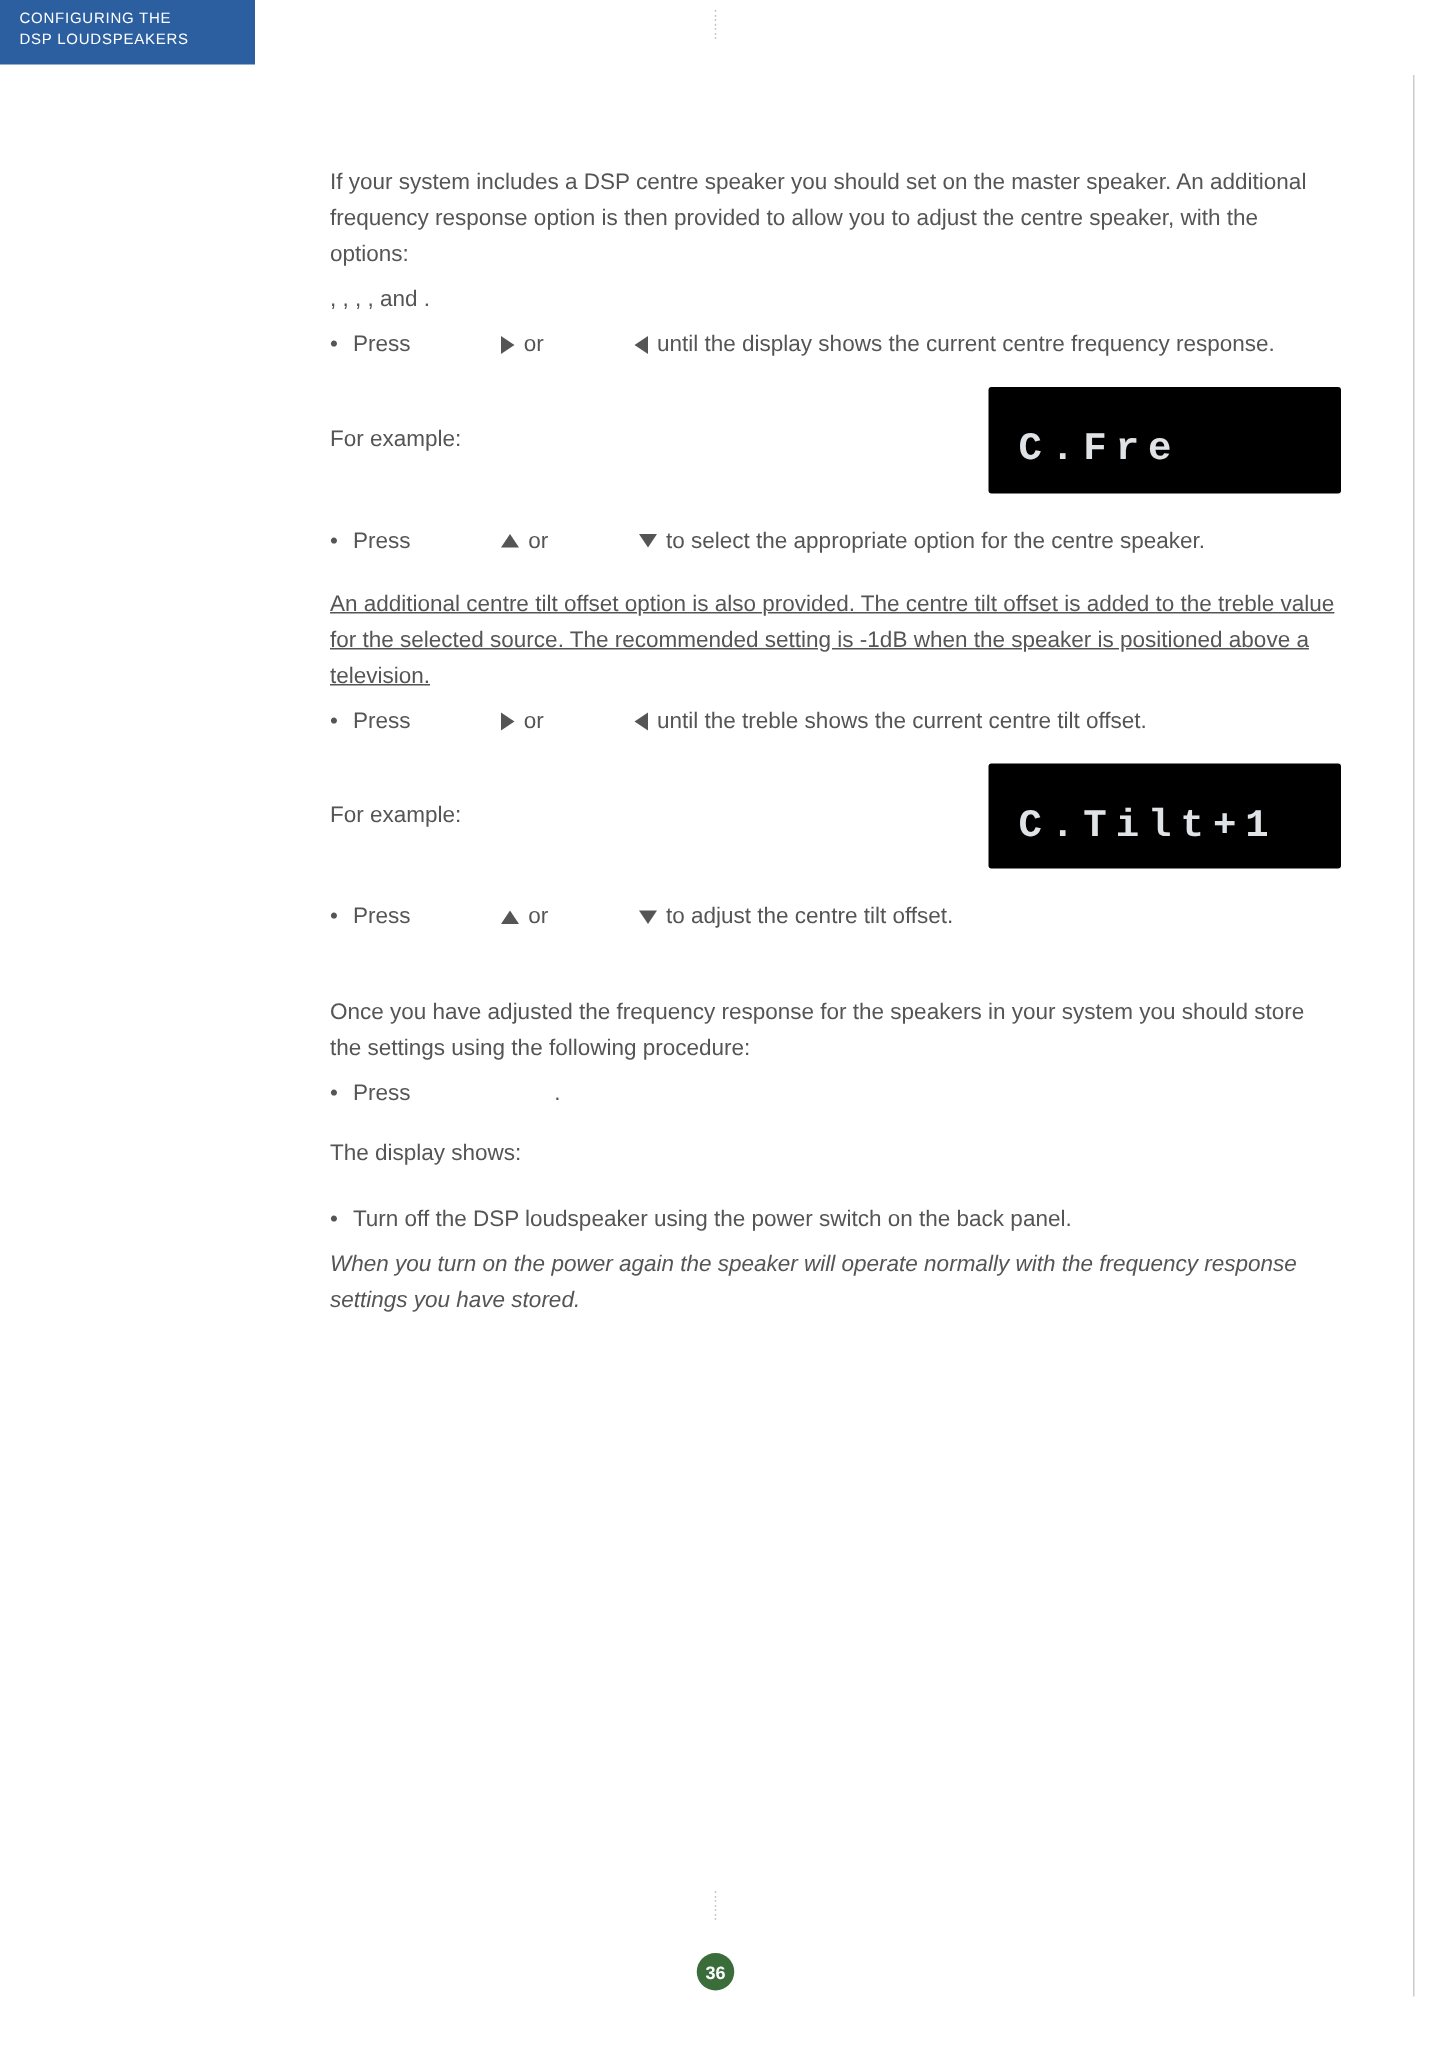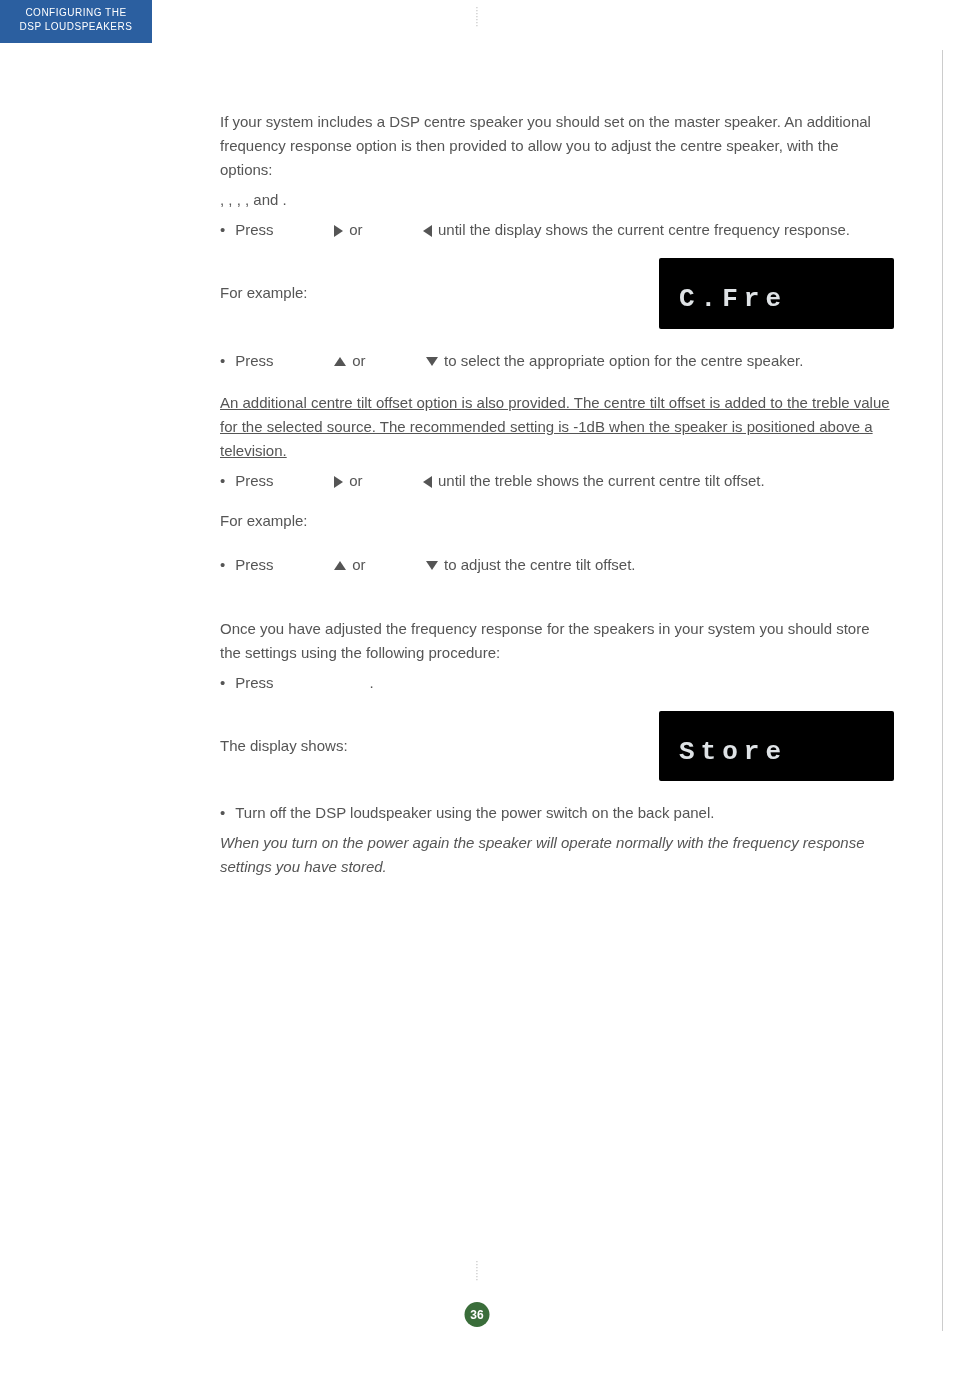--- a/index.html
+++ b/index.html
@@ -8,28 +8,27 @@
       background: #fff;
       width: 954px;
       height: 1381px;
       position: relative;
       color: #4a4a4a;
     }
     .sidebar-label {
       position: absolute;
       left: 0;
       top: 0;
-      width: 152px;
+      width: 170px;
       background: #2b5fa0;
       color: #fff;
       padding: 6px 13px 10px 13px;
       font-size: 10px;
       line-height: 1.35;
       letter-spacing: 0.5px;
-      text-align: center;
     }
     .top-dots, .bottom-dots {
       position: absolute;
       left: 50%;
       transform: translateX(-50%);
       color: #bbb;
       font-size: 10px;
       line-height: 3px;
       letter-spacing: 0;
     }
@@ -183,20 +182,21 @@
       <span>Press</span>&nbsp;&nbsp;&nbsp;&nbsp;&nbsp;&nbsp;&nbsp;&nbsp;&nbsp;&nbsp;&nbsp;&nbsp;&nbsp;
       <span class="tri tri-right"></span>
       <span>or</span>&nbsp;&nbsp;&nbsp;&nbsp;&nbsp;&nbsp;&nbsp;&nbsp;&nbsp;&nbsp;&nbsp;&nbsp;&nbsp;
       <span class="tri tri-left"></span>
       <span>until the treble shows the current centre tilt offset.</span>
     </span>
   </div>
 
   <div class="lcd-row">
     <span class="lcd-label">For example:</span>
+    <span class="lcd">C.Tilt+1</span>
   </div>
 
   <div class="bullet-row" style="margin-bottom:40px;">
     <span class="bullet">•</span>
     <span class="bullet-text">
       <span>Press</span>&nbsp;&nbsp;&nbsp;&nbsp;&nbsp;&nbsp;&nbsp;&nbsp;&nbsp;&nbsp;&nbsp;&nbsp;&nbsp;
       <span class="tri tri-up"></span>
       <span>or</span>&nbsp;&nbsp;&nbsp;&nbsp;&nbsp;&nbsp;&nbsp;&nbsp;&nbsp;&nbsp;&nbsp;&nbsp;&nbsp;
       <span class="tri tri-down"></span>
       <span>to adjust the centre tilt offset.</span>
@@ -208,21 +208,20 @@
   <div class="bullet-row">
     <span class="bullet">•</span>
     <span class="bullet-text">
       <span>Press</span>&nbsp;&nbsp;&nbsp;&nbsp;&nbsp;&nbsp;&nbsp;&nbsp;&nbsp;&nbsp;&nbsp;&nbsp;&nbsp;&nbsp;&nbsp;&nbsp;&nbsp;&nbsp;&nbsp;&nbsp;&nbsp;&nbsp;
       <span>.</span>
     </span>
   </div>
 
   <div class="lcd-row">
     <span class="lcd-label">The display shows:</span>
-    <span class="lcd">Store</span>
   </div>
 
   <div class="bullet-row">
     <span class="bullet">•</span>
     <span class="bullet-text">Turn off the DSP loudspeaker using the power switch on the back panel.</span>
   </div>
 
   <p class="para" style="margin-top:0;font-style:italic;">When you turn on the power again the speaker will operate normally with the frequency response settings you have stored.</p>
 
 </div>

